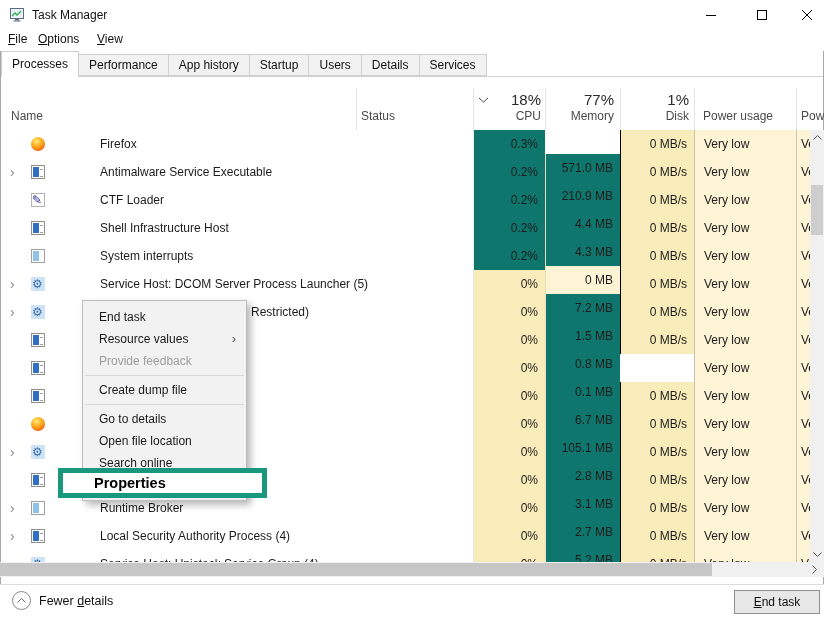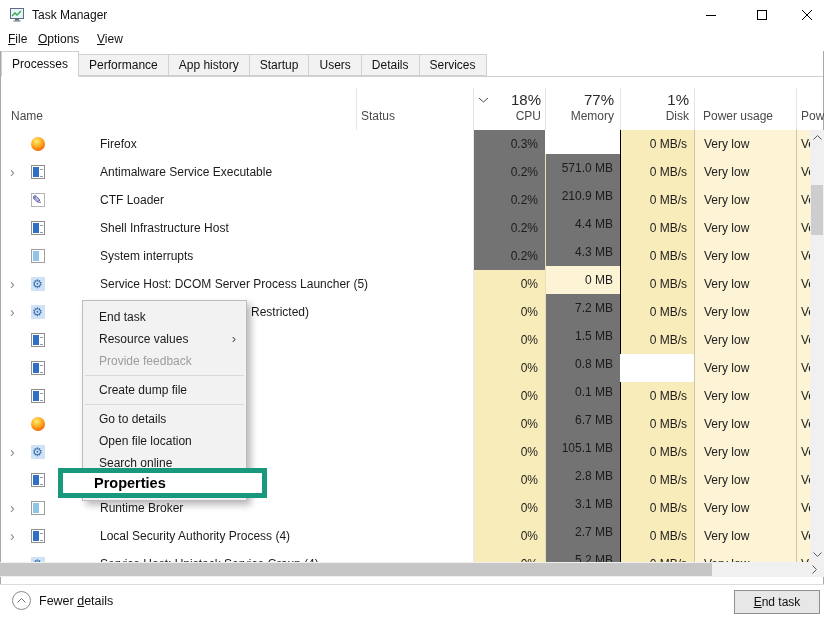--- a/index.html
+++ b/index.html
@@ -50,21 +50,21 @@
   .pname{position:absolute;left:52px;top:0;line-height:28px;font-size:12px;color:#1c1c1c;white-space:nowrap;margin-left:47px;}
   .pname-suffix{position:absolute;left:250px;top:0;line-height:28px;font-size:12px;color:#1c1c1c;white-space:nowrap;}
   .cell{position:absolute;top:0;height:28px;line-height:28px;font-size:12px;color:#1c1c1c;box-sizing:border-box;white-space:nowrap;}
   .c-cpu{left:472px;width:72px;text-align:right;padding-right:7px;border-left:1px solid #e9e9e9;}
   .c-mem{left:544px;width:75px;text-align:right;padding-right:7px;border-left:1px solid #e8dfb8;margin-top:24px;}
   .c-disk{left:619px;width:74px;text-align:right;padding-right:7px;border-left:1px solid #000000;}
   .c-pow{left:693px;width:102px;padding-left:9px;border-left:1px solid #ccc5a9;}
   .c-tr{left:795px;width:15px;padding-left:4px;overflow:hidden;border-left:1px solid #ccc5a9;}
   .cell[data-heat="0"]{background:#fcf4d5;}
   .cell[data-heat="1"]{background:#f8ecba;}
-  .cell[data-heat="2"]{background:#737373;}
+  .cell[data-heat="2"]{background:#0f766e;}
 
   
   .vscroll{position:absolute;left:810px;top:130px;width:14px;height:432px;background:#f0f0f0;}
   .vs-up,.vs-down{position:absolute;left:0;width:14px;height:15px;display:flex;align-items:center;justify-content:center;}
   .vs-up{top:0;} .vs-down{bottom:0;}
   .vs-thumb{position:absolute;left:1px;top:55px;width:12px;height:50px;background:#cdcdcd;}
   .hscroll{position:absolute;left:0;top:562px;width:824px;height:15px;background:#f0f0f0;}
   .hs-thumb{position:absolute;left:0;top:1px;height:13px;width:712px;background:#c6c6c6;}
   .hs-right{position:absolute;right:2px;top:0;width:16px;height:15px;display:flex;align-items:center;justify-content:center;}
 

